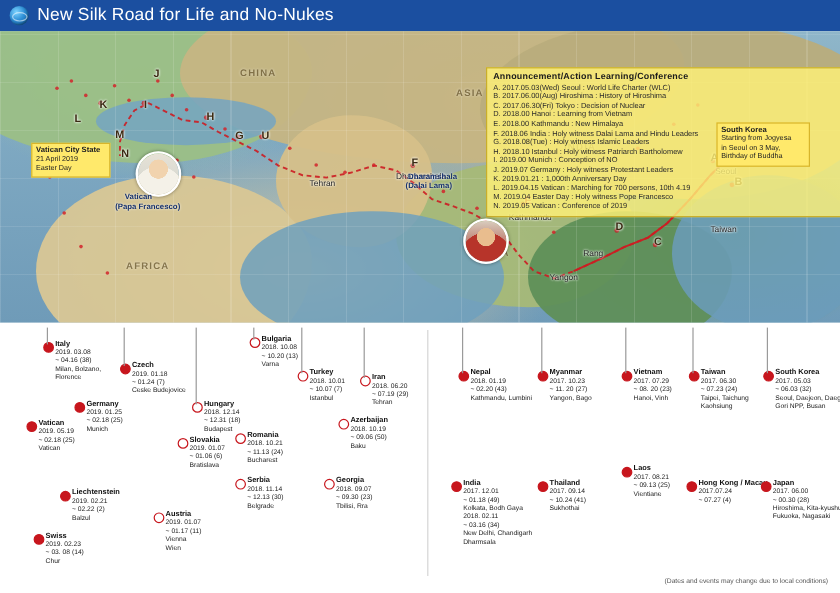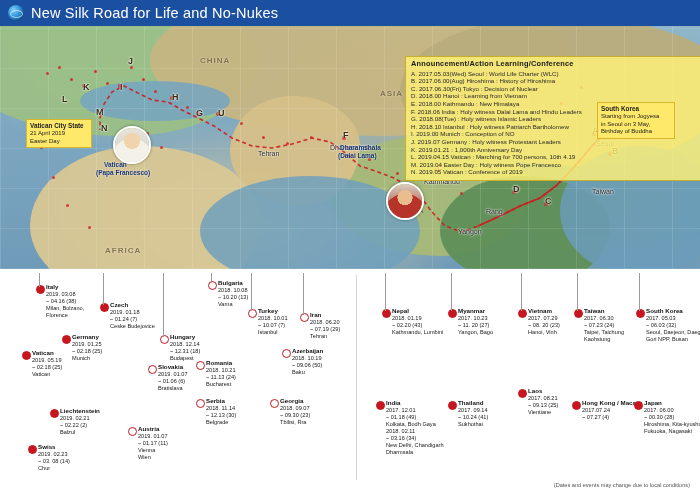--- a/index.html
+++ b/index.html
@@ -213,22 +213,22 @@
     <div class="dot" style="left:66px;top:178px"></div>
       <div class="dot" style="left:88px;top:200px"></div>
     <div class="dot" style="left:146px;top:106px"></div>
       <div class="dot" style="left:160px;top:120px"></div>
     <div class="dot" style="left:500px;top:84px"></div>
       <div class="dot" style="left:530px;top:96px"></div>
     <div class="dot" style="left:560px;top:76px"></div>
       <div class="dot" style="left:580px;top:60px"></div>
 
     <div class="mregion" style="left:200px;top:30px">CHINA</div>
-    <div class="mregion" style="left:105px;top:220px">AFRICA</div>
-    <div class="mregion" style="left:380px;top:63px">ASIA</div>
+    <div class="mregion" style="left:105px;top:191px">AFRICA</div>
+    <div class="mregion" style="left:380px;top:47px">ASIA</div>
     <div class="mregion" style="left:470px;top:92px">INDIA</div>
     <div class="mregion" style="left:398px;top:180px">INDIA</div>
 
     <div class="mlabel" style="left:128px;top:30px">J</div>
     <div class="mlabel" style="left:120px;top:56px">I</div>
     <div class="mlabel" style="left:83px;top:56px">K</div>
     <div class="mlabel" style="left:62px;top:68px">L</div>
     <div class="mlabel" style="left:96px;top:81px">M</div>
     <div class="mlabel" style="left:101px;top:97px">N</div>
     <div class="mlabel" style="left:172px;top:66px">H</div>

